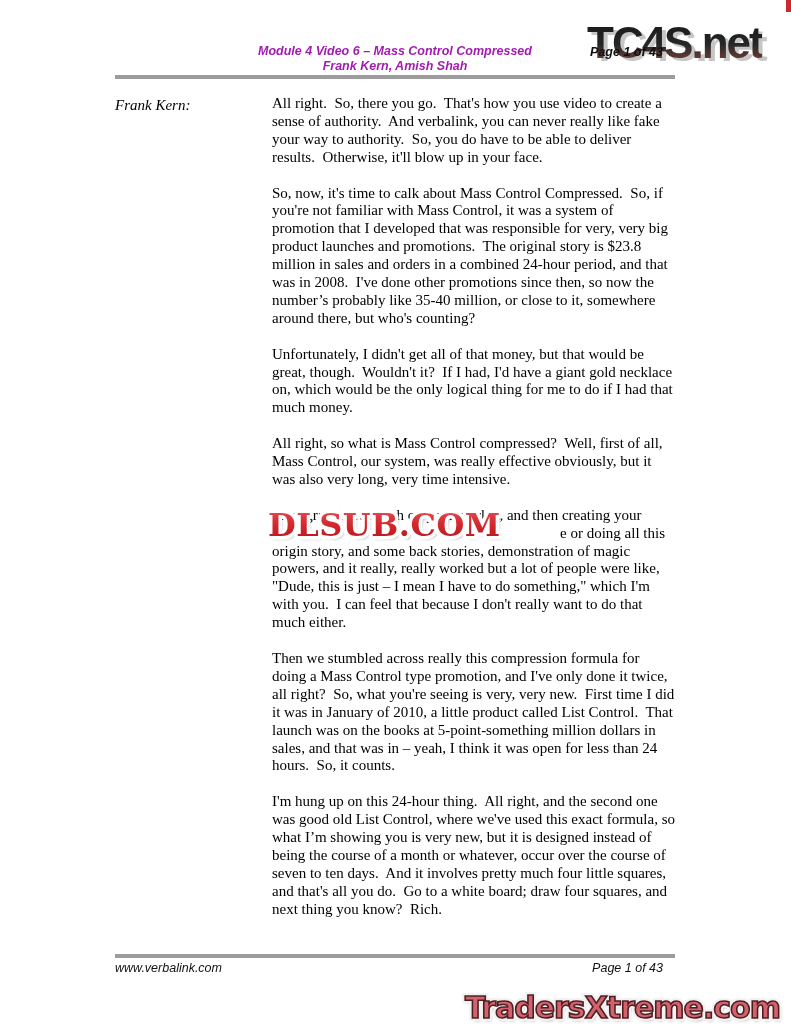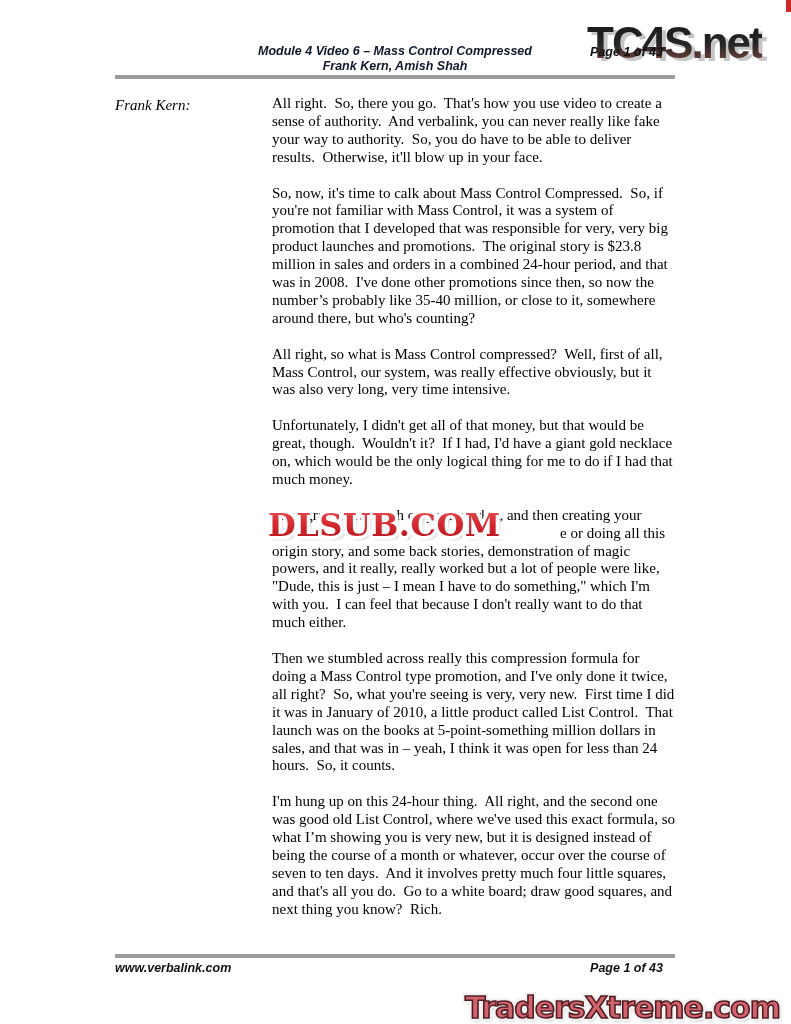--- a/index.html
+++ b/index.html
@@ -27,21 +27,21 @@
     color:transparent;-webkit-text-fill-color:transparent;
   }
   .corner-mark{position:absolute;top:0;right:0;width:5px;height:12px;background:#cc2a2a;}
 
   
   .header-center{
     position:absolute;top:44px;left:115px;width:560px;
     text-align:center;
     font-family:"Liberation Sans", sans-serif;
     font-weight:bold;font-style:italic;
-    font-size:12.5px;line-height:14.5px;color:#0f172a;
+    font-size:12.5px;line-height:14.5px;color:#a21caf;
   }
   .header-page{
     position:absolute;top:45px;right:128px;
     font-family:"Liberation Sans", sans-serif;
     font-weight:bold;font-style:italic;font-size:12.5px;color:#111;
   }
   .rule{position:absolute;left:115px;width:560px;height:4px;background:#9c9c9c;}
   .rule-top{top:75px;}
   .rule-bottom{top:954px;}
 
@@ -74,21 +74,21 @@
     background:linear-gradient(180deg,#e8595d 0%,#d52b31 45%,#b01019 100%);
     -webkit-background-clip:text;background-clip:text;
     color:transparent;-webkit-text-fill-color:transparent;
   }
 
   
   .footer{
     position:absolute;left:115px;top:961px;width:548px;
     display:flex;justify-content:space-between;
     font-family:"Liberation Sans", sans-serif;
-    font-weight:bold;font-style:italic;font-size:12.5px;color:#111;
+    font-weight:normal;font-style:italic;font-size:12.5px;color:#111;
   }
 
   
   .tx-logo{position:absolute;top:980px;right:0px;width:330px;height:42px;}
   .tx-logo span{
     position:absolute;left:4px;top:9px;white-space:pre;
     font-family:"DejaVu Sans", sans-serif;
     font-weight:bold;font-size:30px;letter-spacing:-1px;line-height:38px;
   }
   .tx-back{
@@ -129,29 +129,29 @@
         <div class="line">So, now, it's time to calk about Mass Control Compressed.  So, if</div>
         <div class="line">you're not familiar with Mass Control, it was a system of</div>
         <div class="line">promotion that I developed that was responsible for very, very big</div>
         <div class="line">product launches and promotions.  The original story is $23.8</div>
         <div class="line">million in sales and orders in a combined 24-hour period, and that</div>
         <div class="line">was in 2008.  I've done other promotions since then, so now the</div>
         <div class="line">number’s probably like 35-40 million, or close to it, somewhere</div>
         <div class="line">around there, but who's counting?</div>
       </div>
       <div class="para">
-        <div class="line">All right, so what is Mass Control compressed?  Well, first of all,</div>
-        <div class="line">Mass Control, our system, was really effective obviously, but it</div>
-        <div class="line">was also very long, very time intensive.</div>
-      </div>
-      <div class="para">
         <div class="line">Unfortunately, I didn't get all of that money, but that would be</div>
         <div class="line">great, though.  Wouldn't it?  If I had, I'd have a giant gold necklace</div>
         <div class="line">on, which would be the only logical thing for me to do if I had that</div>
         <div class="line">much money.</div>
+      </div>
+      <div class="para">
+        <div class="line">All right, so what is Mass Control compressed?  Well, first of all,</div>
+        <div class="line">Mass Control, our system, was really effective obviously, but it</div>
+        <div class="line">was also very long, very time intensive.</div>
       </div>
       <div class="para">
         <div class="line">demographic research on your market, and then creating your</div>
         <div class="line wm-line"><span class="wm"><span class="wm-back">DLSUB.COM</span><span class="wm-front">DLSUB.COM</span></span><span class="wm-tail">e or doing all this</span></div>
         <div class="line">origin story, and some back stories, demonstration of magic</div>
         <div class="line">powers, and it really, really worked but a lot of people were like,</div>
         <div class="line">"Dude, this is just – I mean I have to do something," which I'm</div>
         <div class="line">with you.  I can feel that because I don't really want to do that</div>
         <div class="line">much either.</div>
       </div>
@@ -163,21 +163,21 @@
         <div class="line">launch was on the books at 5-point-something million dollars in</div>
         <div class="line">sales, and that was in – yeah, I think it was open for less than 24</div>
         <div class="line">hours.  So, it counts.</div>
       </div>
       <div class="para">
         <div class="line">I'm hung up on this 24-hour thing.  All right, and the second one</div>
         <div class="line">was good old List Control, where we've used this exact formula, so</div>
         <div class="line">what I’m showing you is very new, but it is designed instead of</div>
         <div class="line">being the course of a month or whatever, occur over the course of</div>
         <div class="line">seven to ten days.  And it involves pretty much four little squares,</div>
-        <div class="line">and that's all you do.  Go to a white board; draw good squares, and</div>
+        <div class="line">and that's all you do.  Go to a white board; draw four squares, and</div>
         <div class="line">next thing you know?  Rich.</div>
       </div>
     </div>
 
   <div class="rule rule-bottom"></div>
   <div class="footer">
     <span>www.verbalink.com</span>
     <span>Page 1 of 43</span>
   </div>
 

